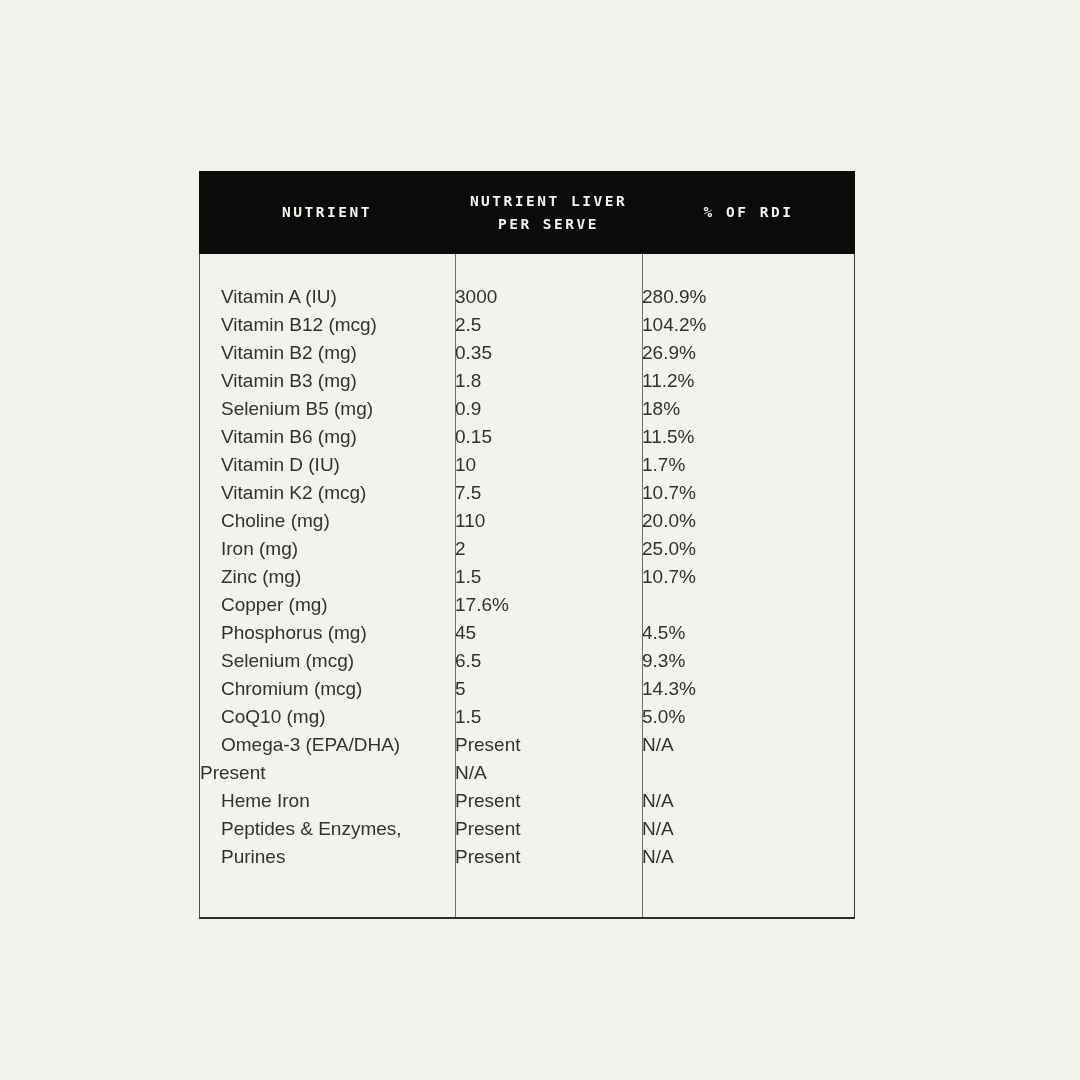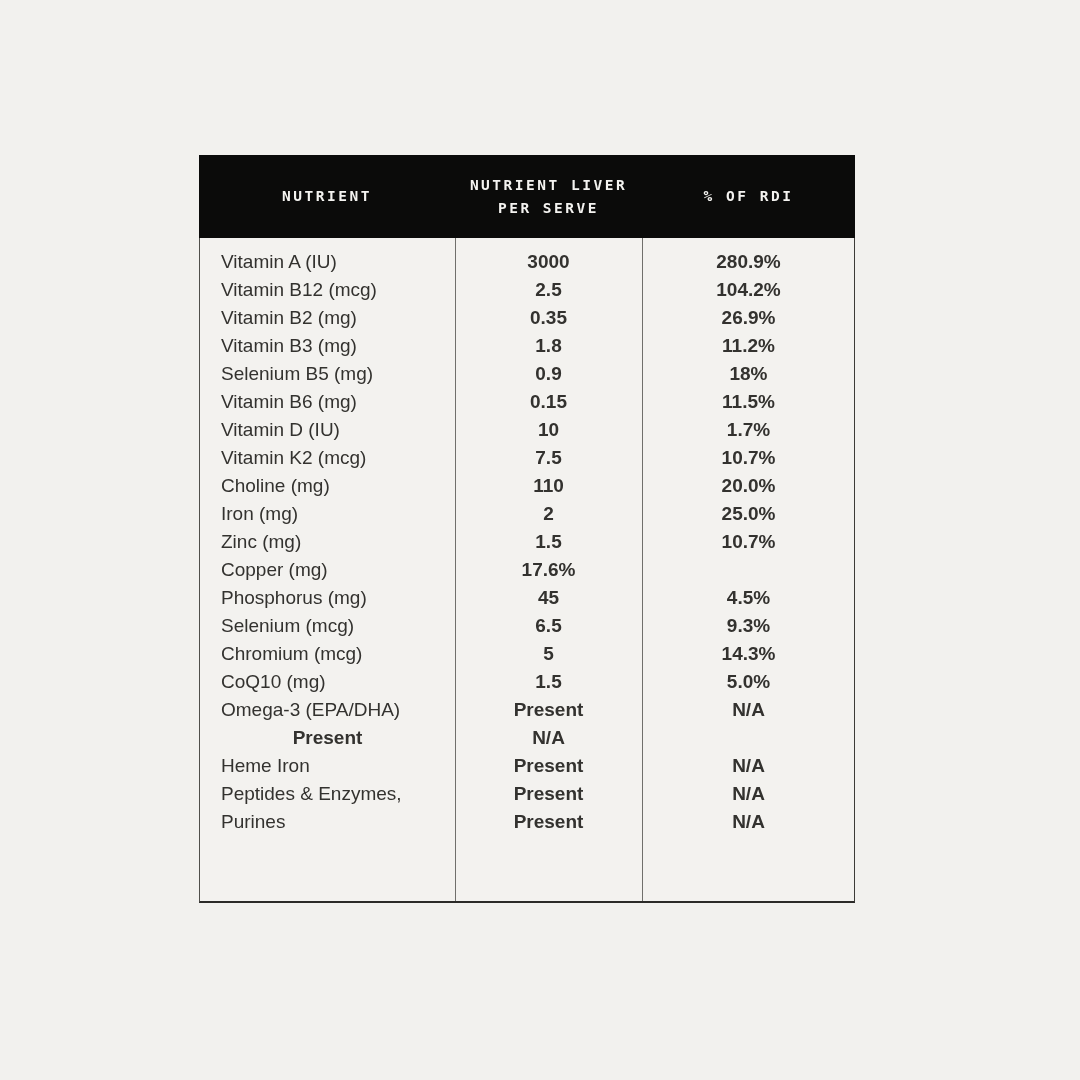--- a/index.html
+++ b/index.html
@@ -19,38 +19,39 @@
     left: 199px;
     top: 155px;
     width: 656px;
   }
   .table-header {
     background: #0b0b0a;
     height: 83px;
     display: grid;
     grid-template-columns: 256px 187px 213px;
     align-items: center;
+    margin-top: 16px;
   }
   .header-cell {
     color: #f4f3f0;
     font-family: "DejaVu Sans Mono", "Liberation Mono", monospace;
     font-size: 14.5px;
     letter-spacing: 2.5px;
     text-align: center;
     line-height: 23px;
     font-weight: bold;
   }
   .table-body {
     position: relative;
     height: 665px;
     box-sizing: border-box;
     border-left: 1px solid #504f4b;
     border-right: 1px solid #3c3b37;
     border-bottom: 2px solid #2c2b28;
-    padding-top: 10px;
+    padding-top: 29px;
     background: #f3f2ef;
   }
   .col-divider {
     position: absolute;
     top: 0;
     bottom: 0;
     width: 1px;
     background: #706f6b;
   }
   .col-divider.d1 { left: 255px; }
@@ -65,22 +66,20 @@
     font-size: 19px;
     color: #33322f;
     white-space: nowrap;
     overflow: hidden;
   }
   .cell.nutrient {
     text-align: left;
     padding-left: 21px;
   }
   .cell.amount, .cell.rdi {
-    text-align: center;
-    font-weight: bold;
   }
 </style>
 </head>
 <body>
 
 <div class="table-card">
   <div class="table-header">
     <div class="header-cell">NUTRIENT</div>
     <div class="header-cell">
       <div>NUTRIENT LIVER</div>

